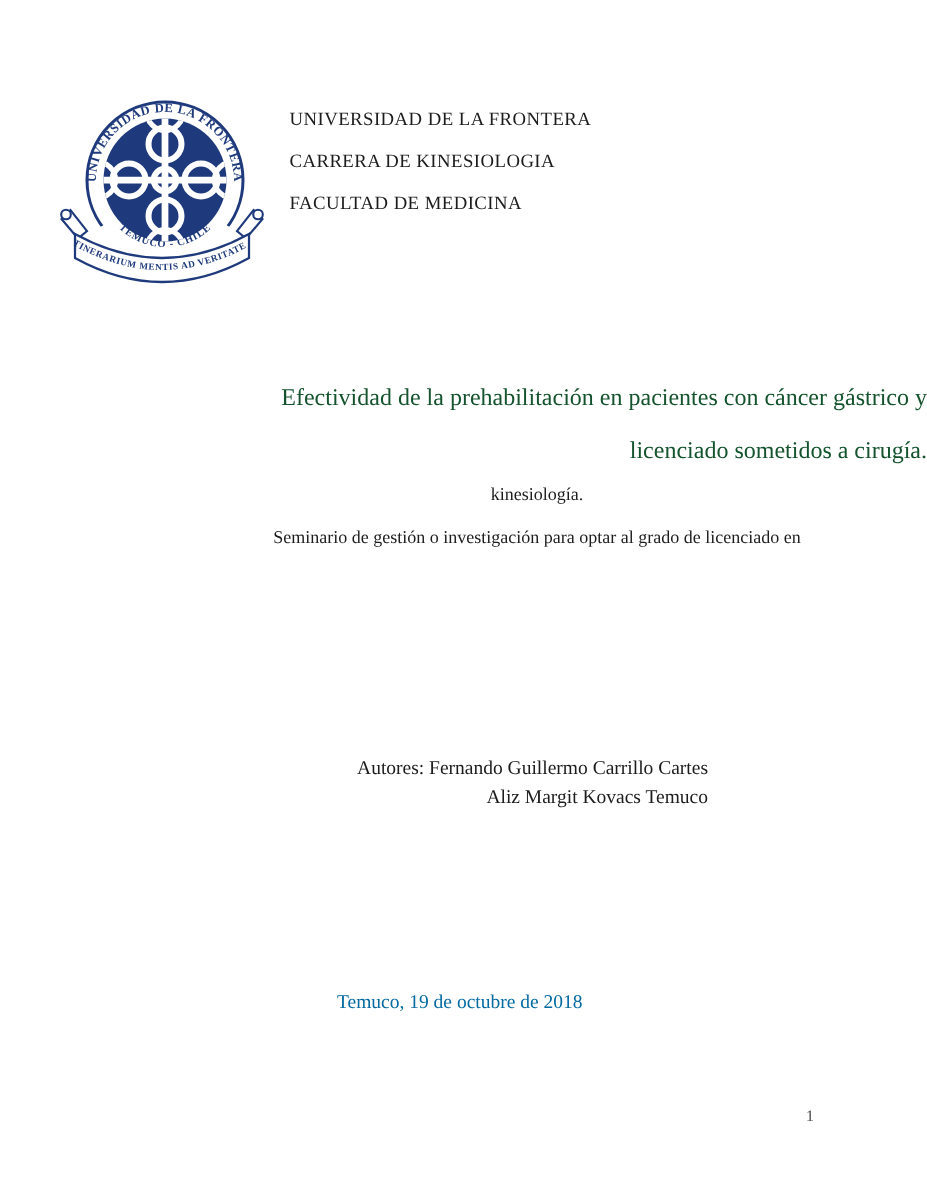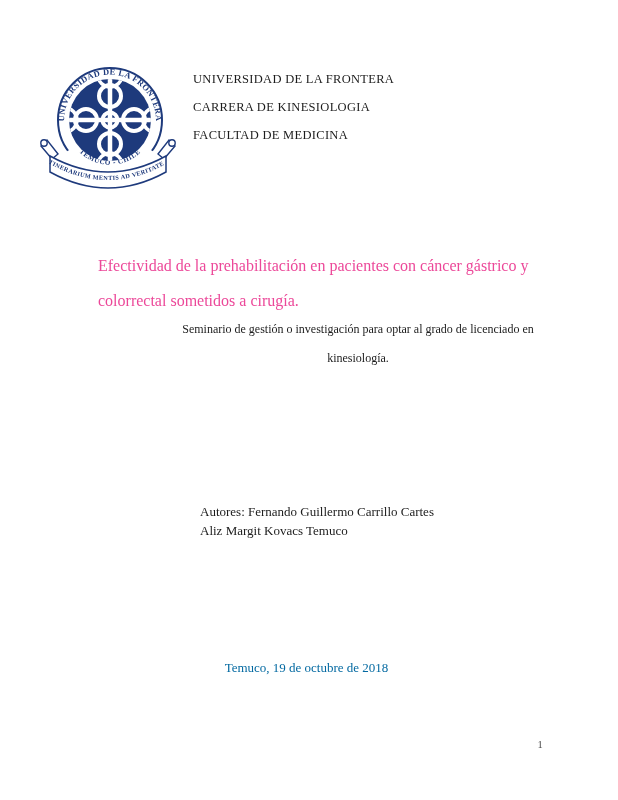--- a/index.html
+++ b/index.html
@@ -13,29 +13,29 @@
     color:#1a1a1a;
   }
   .logo{position:absolute;left:38px;top:62px;width:140px;height:150px;}
   .header-block{
     position:absolute;left:193px;top:65px;
     font-size:12.5px;line-height:28px;letter-spacing:0.3px;
     color:#1c1c1c;
   }
   .title-block{
     position:absolute;left:98px;top:248px;width:520px;
-    text-align:left;font-size:16px;line-height:35px;color:#ec4899;
+    text-align:right;font-size:16px;line-height:35px;color:#14532d;
   }
   .subtitle-block{
     position:absolute;left:98px;top:315px;width:520px;
     text-align:center;font-size:12px;line-height:29px;color:#1c1c1c;
   }
   .authors-block{
     position:absolute;left:200px;top:503px;width:272px;
-    font-size:13px;line-height:18.5px;color:#1c1c1c;
+    text-align:right;font-size:13px;line-height:18.5px;color:#1c1c1c;
   }
   .date-line{
     position:absolute;left:0px;top:660px;width:613px;
     text-align:center;font-size:13px;line-height:16px;color:#0369a1;
   }
   .page-number{
     position:absolute;left:530px;top:739px;width:20px;
     text-align:center;font-size:10.5px;color:#4a4a4a;
   }
   .seal-ring-text{
@@ -101,26 +101,26 @@
   </div>
 
   <div class="header-block">
     <div>UNIVERSIDAD DE LA FRONTERA</div>
     <div>CARRERA DE KINESIOLOGIA</div>
     <div>FACULTAD DE MEDICINA</div>
   </div>
 
   <div class="title-block">
     <div>Efectividad de la prehabilitación en pacientes con cáncer gástrico y</div>
-    <div>colorrectal sometidos a cirugía.</div>
+    <div>licenciado sometidos a cirugía.</div>
   </div>
 
   <div class="subtitle-block">
+    <div>kinesiología.</div>
     <div>Seminario de gestión o investigación para optar al grado de licenciado en</div>
-    <div>kinesiología.</div>
   </div>
 
   <div class="authors-block">
     <div>Autores: Fernando Guillermo Carrillo Cartes</div>
     <div>Aliz Margit Kovacs Temuco</div>
   </div>
 
   <div class="date-line">Temuco, 19 de octubre de 2018</div>
 
   <div class="page-number">1</div>

